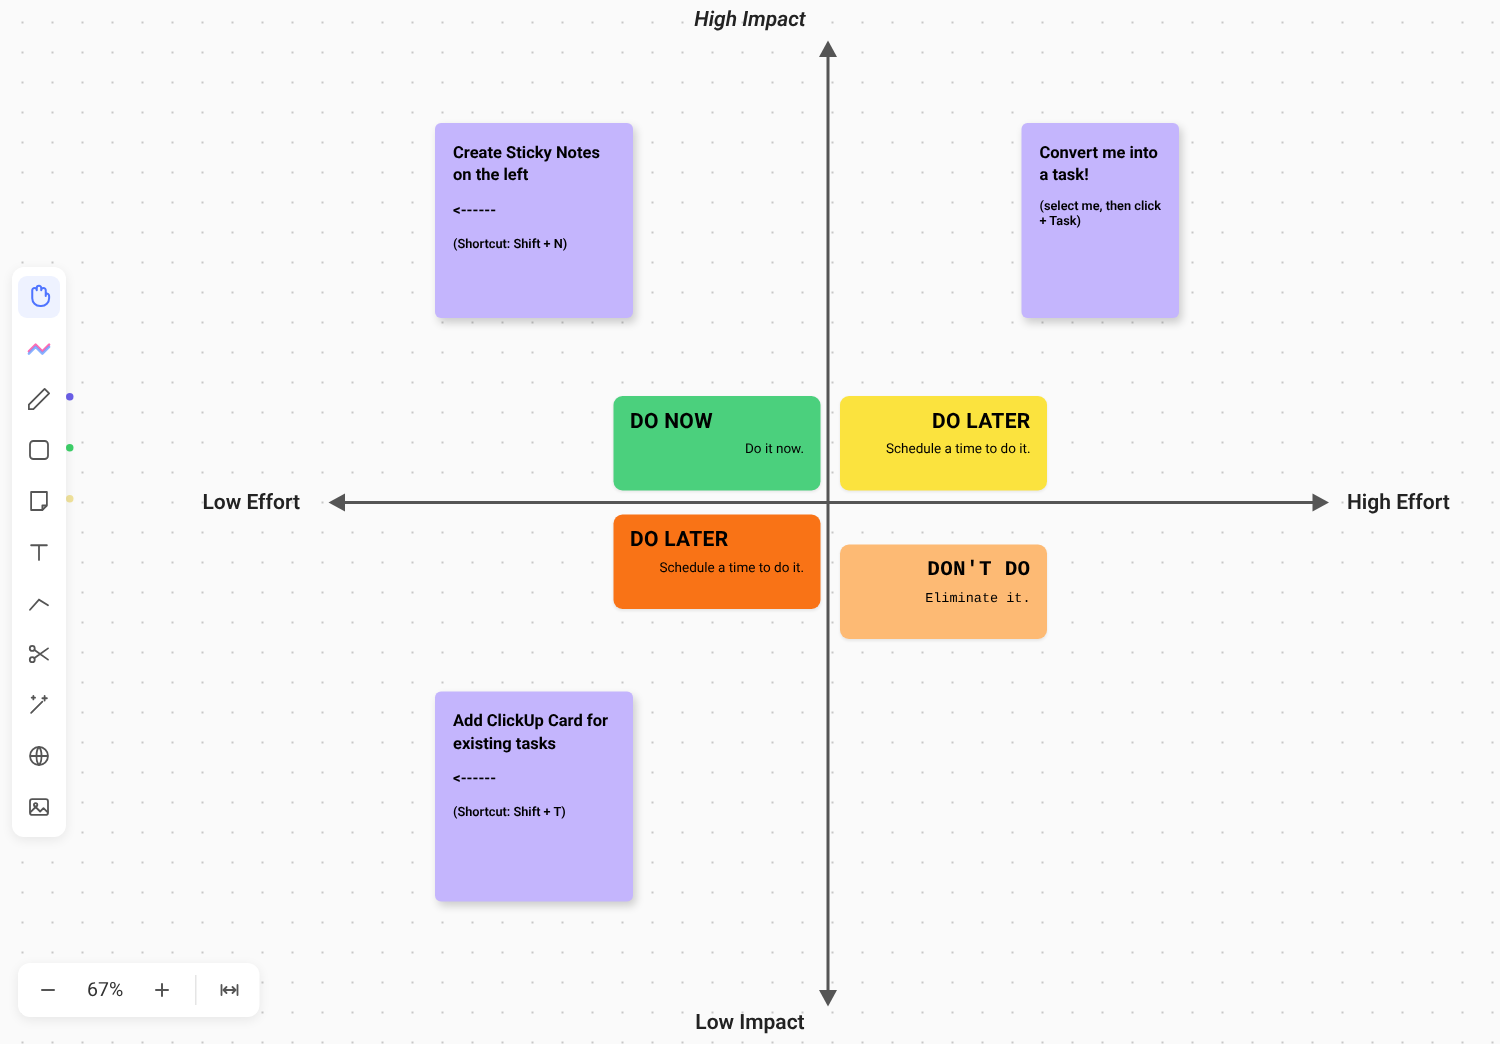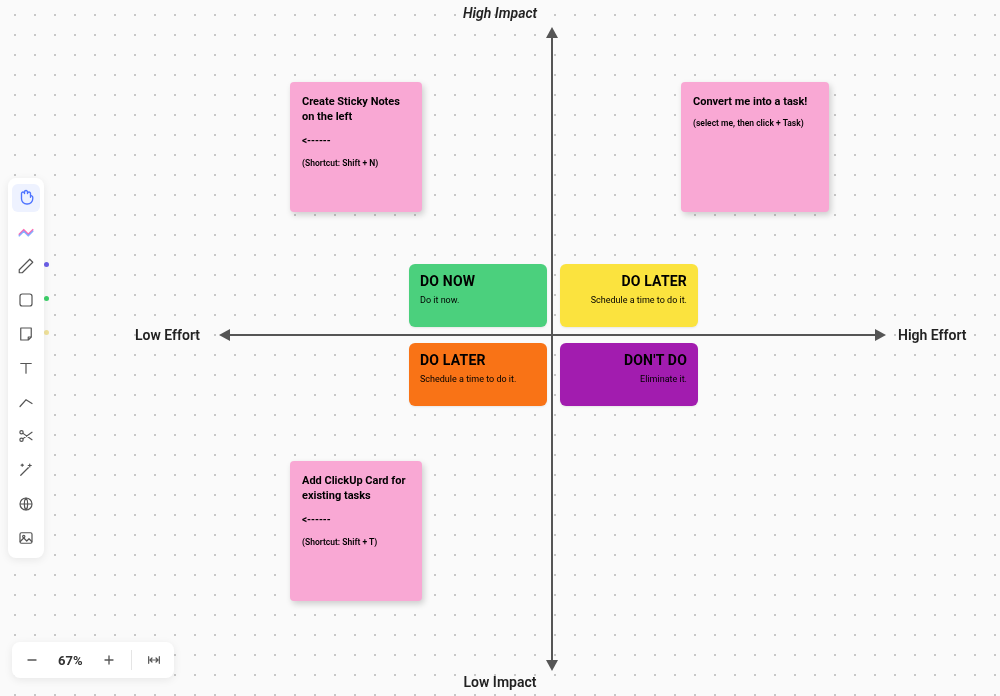--- a/index.html
+++ b/index.html
@@ -82,28 +82,28 @@
     .qcard {
       position: absolute;
       width: 138px;
       height: 63px;
       border-radius: 6px;
       padding: 9px 11px;
       z-index: 2;
       box-shadow: 0 1px 2px rgba(0,0,0,0.08);
     }
     .qcard .title { font-weight: 700; font-size: 14px; letter-spacing: 0.2px; }
-    .qcard .sub   { font-size: 9px; margin-top: 6px; }
+    .qcard .sub   { font-size: 9px; margin-top: 6px; text-align: right; }
     .qcard.right { text-align: right; }
 
     
     .sticky {
       position: absolute;
       width: 132px;
-      background: #f9a8d4;
+      background: #c4b5fd;
       border-radius: 4px;
       padding: 13px 12px 16px 12px;
       box-shadow: 2px 3px 6px rgba(0,0,0,0.18);
       z-index: 3;
     }
     .sticky .s-title { font-size: 11px; font-weight: 700; line-height: 1.35; }
     .sticky .s-arrow { font-size: 10px; font-weight: 700; margin-top: 10px; }
     .sticky .s-sub   { font-size: 8.5px; font-weight: 600; margin-top: 12px; }
 
     
@@ -127,21 +127,21 @@
       display: flex;
       align-items: center;
       justify-content: center;
       cursor: pointer;
       border-radius: 6px;
       color: #444;
     }
     .zbtn svg { width: 16px; height: 16px; }
     .zlevel {
       font-size: 13px;
-      font-weight: 700;
+      font-weight: 400;
       padding: 0 8px;
       color: #333;
       cursor: pointer;
     }
     .zsep {
       width: 1px;
       height: 20px;
       background: #e5e5e5;
       margin: 0 4px;
     }
@@ -235,36 +235,36 @@
   <div class="sub">Do it now.</div>
 </div>
 <div class="qcard right" style="left:560px;top:264px;background:#fbe33e;">
   <div class="title">DO LATER</div>
   <div class="sub">Schedule a time to do it.</div>
 </div>
 <div class="qcard" style="left:409px;top:343px;background:#f97316;">
   <div class="title">DO LATER</div>
   <div class="sub">Schedule a time to do it.</div>
 </div>
-<div class="qcard right" style="left:560px;top:343px;background:#a21caf;">
+<div class="qcard right" style="left:560px;top:363px;background:#fdba74;font-family:Liberation Mono, monospace;">
   <div class="title">DON'T DO</div>
   <div class="sub">Eliminate it.</div>
 </div>
 
 <div class="sticky" style="left:290px;top:82px;height:130px;">
   <div class="s-title">Create Sticky Notes on the left</div>
   <div class="s-arrow">&lt;------</div>
   <div class="s-sub">(Shortcut: Shift + N)</div>
 </div>
 <div class="sticky" style="left:290px;top:461px;height:140px;">
   <div class="s-title">Add ClickUp Card for existing tasks</div>
   <div class="s-arrow">&lt;------</div>
   <div class="s-sub">(Shortcut: Shift + T)</div>
 </div>
-<div class="sticky" style="left:681px;top:82px;height:130px;width:148px;">
+<div class="sticky" style="left:681px;top:82px;height:130px;width:105px;">
   <div class="s-title">Convert me into a task!</div>
   <div class="s-sub" style="margin-top:8px;">(select me, then click + Task)</div>
 </div>
 
 <div class="zoom">
   <div class="zbtn">
     <svg viewBox="0 0 24 24" stroke="#555" stroke-width="2" stroke-linecap="round">
         <path d="M6 12h12"></path>
       </svg>
   </div>

